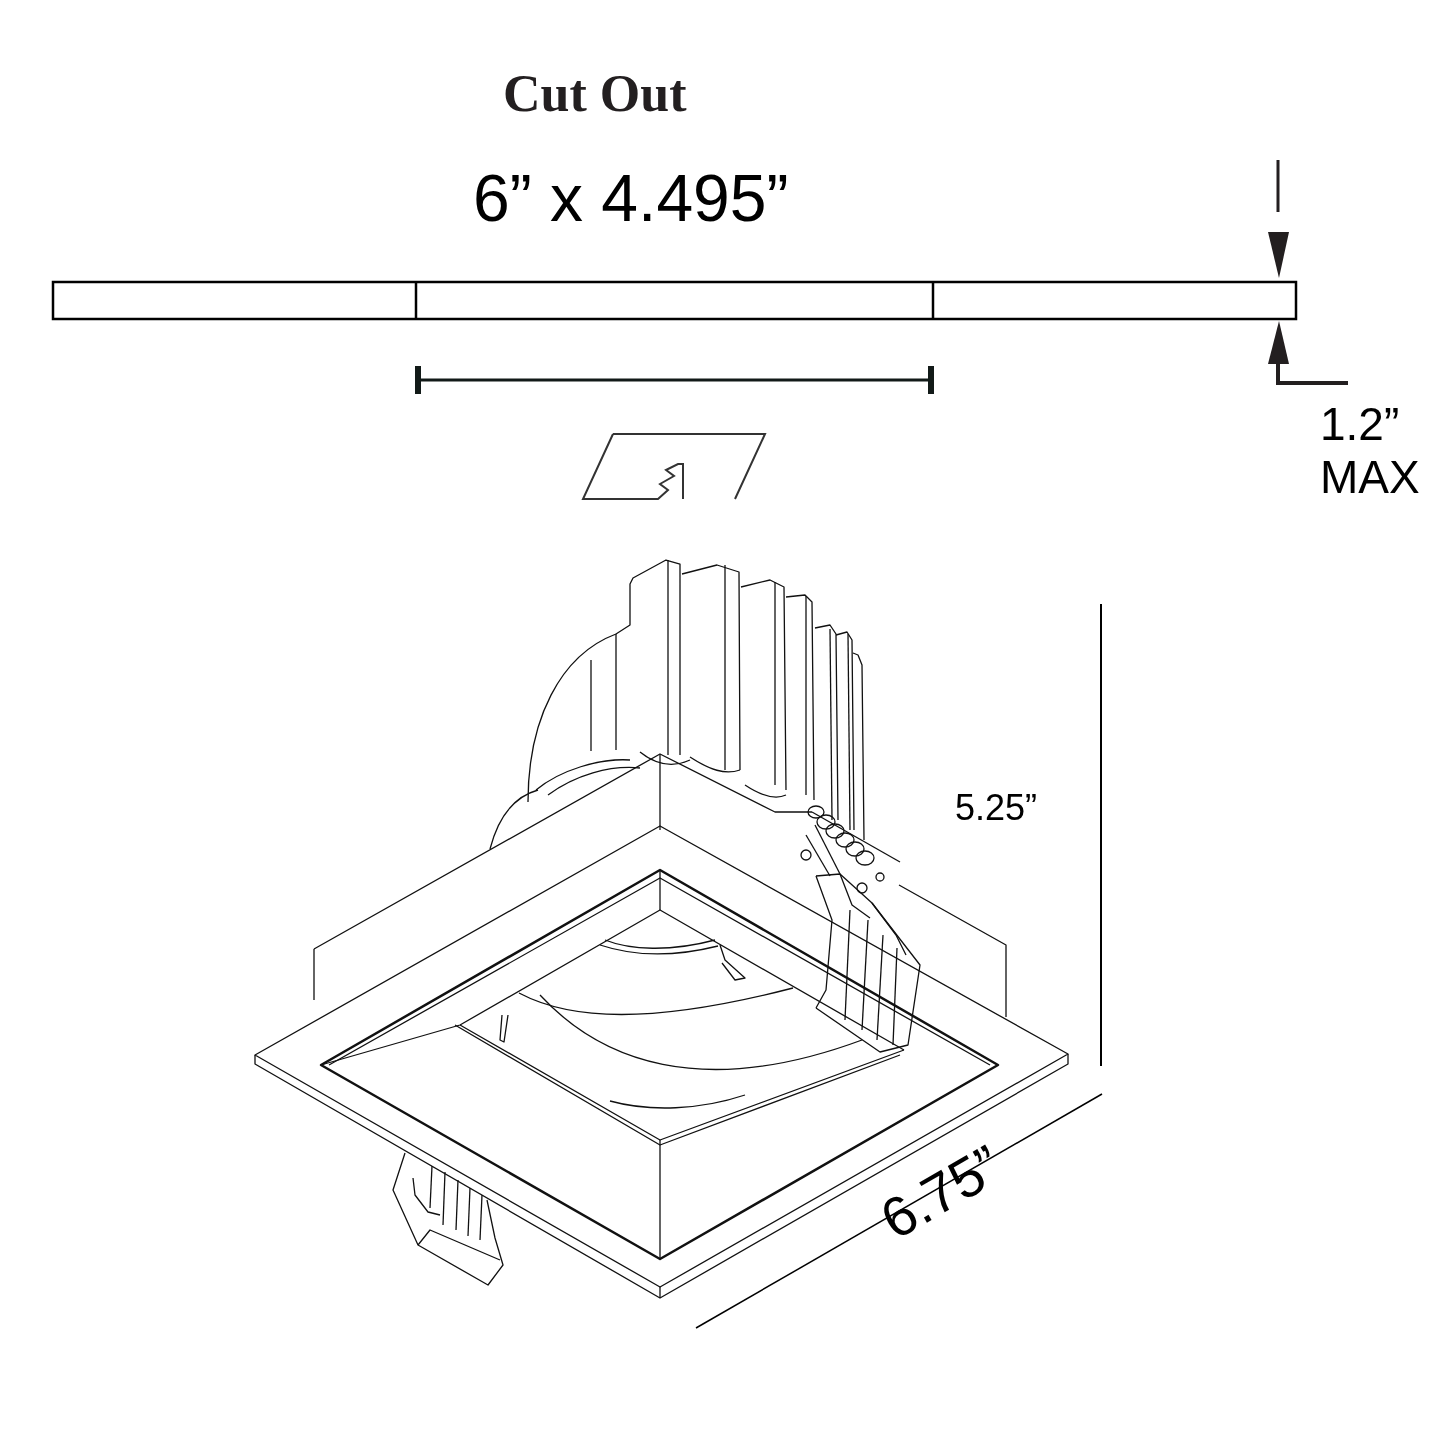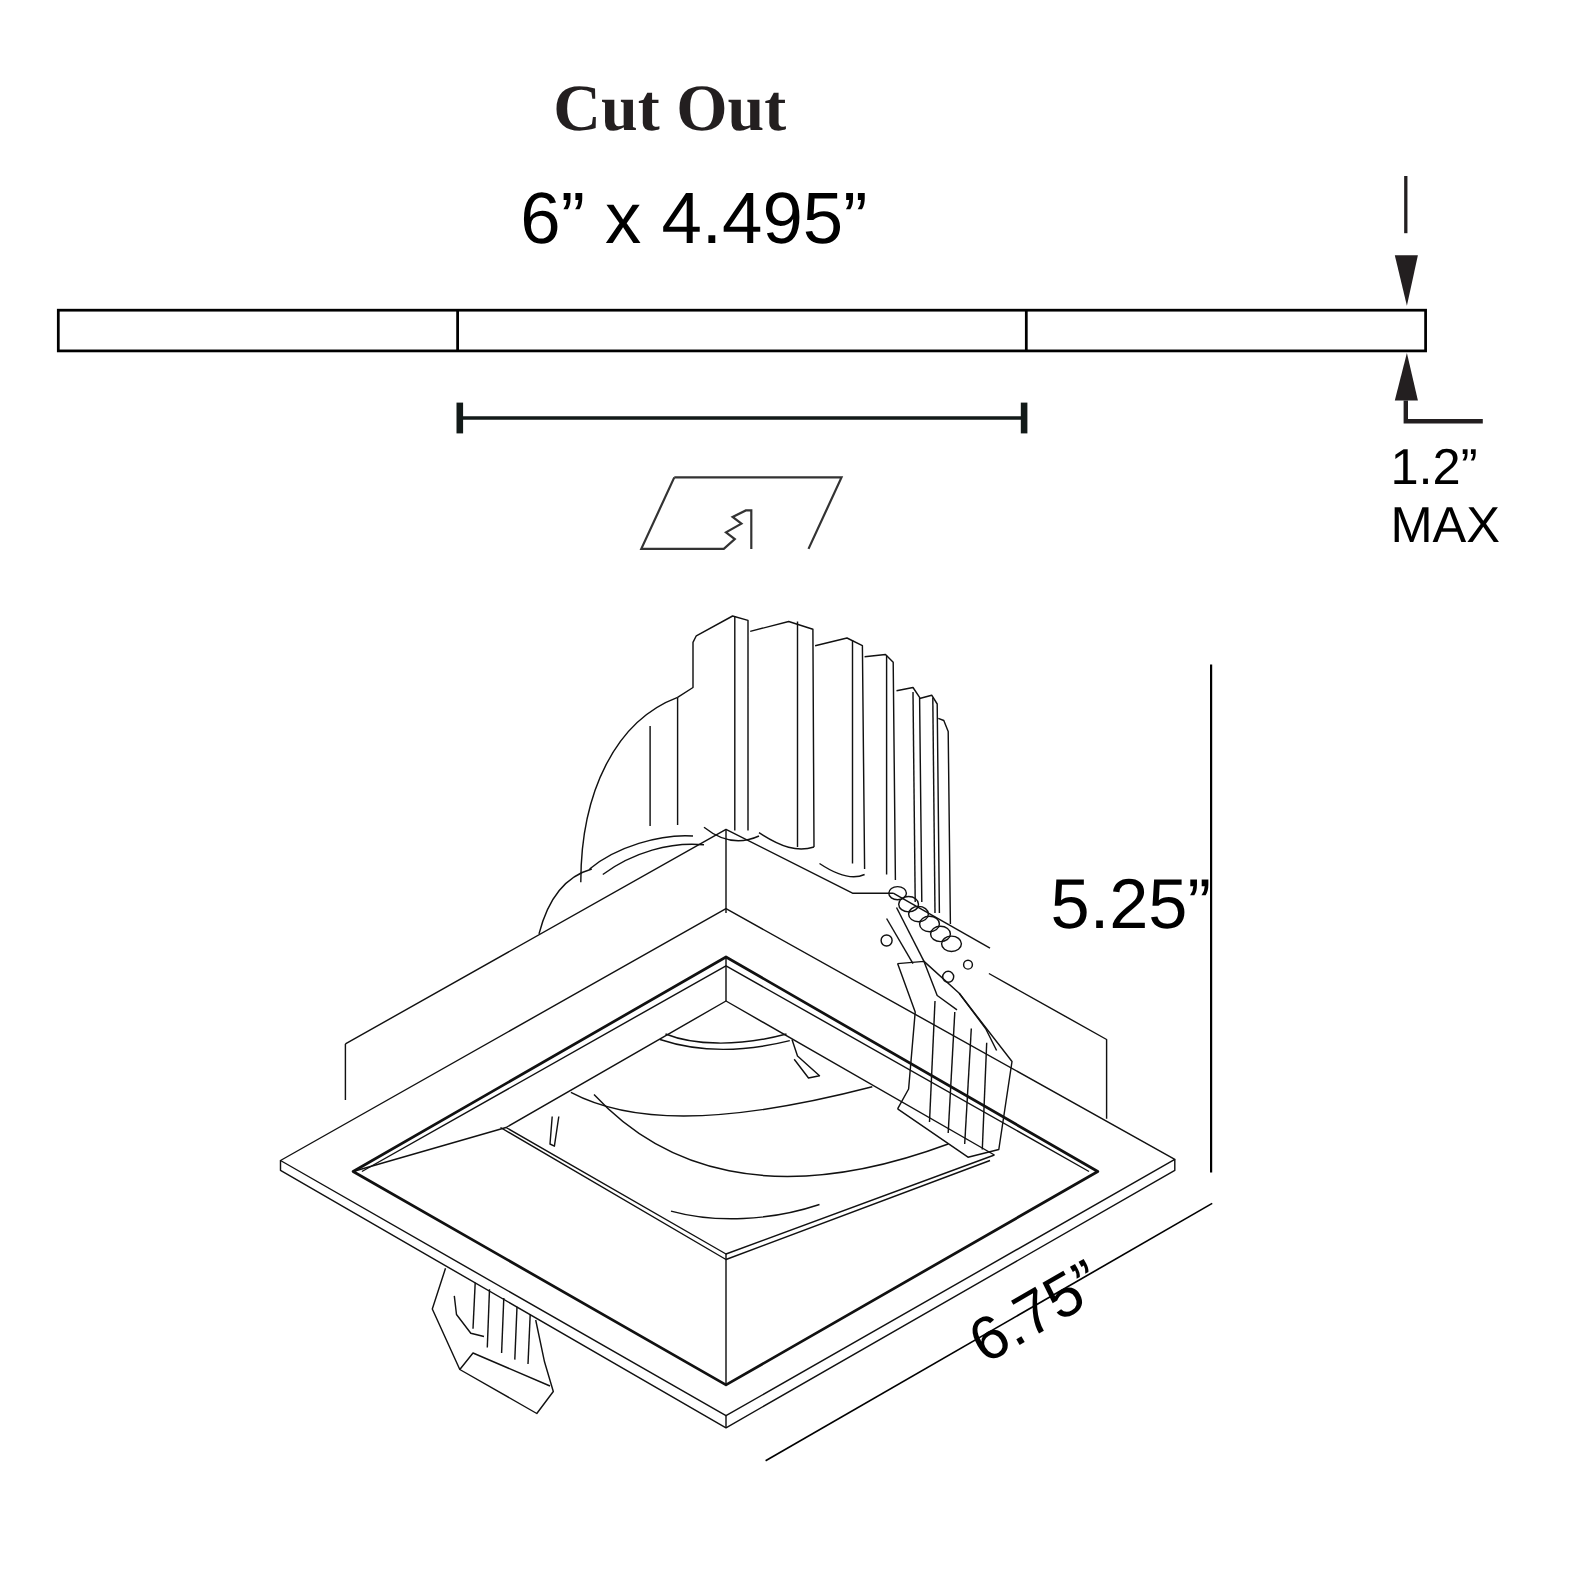--- a/index.html
+++ b/index.html
@@ -1,37 +1,37 @@
 <!DOCTYPE html>
 <html><head>
   <meta charset="utf-8">
   <style>
     html, body { margin: 0; padding: 0; background: #ffffff; }
     body { width: 1438px; height: 1438px; position: relative; overflow: hidden; }
     .title {
       position: absolute; left: 503px; top: 68px;
       font-family: "Liberation Serif", "DejaVu Serif", serif;
-      font-weight: bold; font-size: 60px; color: #231f20;
+      font-weight: bold; font-size: 52px; color: #231f20;
       letter-spacing: 0px; line-height: 1;
     }
     .cutout-dim {
       position: absolute; left: 473px; top: 165px;
       font-family: "Liberation Sans", "DejaVu Sans", sans-serif;
       font-size: 66px; color: #000; line-height: 1;
     }
     .max-dim {
-      position: absolute; left: 1264px; top: 398px;
+      position: absolute; left: 1320px; top: 398px;
       font-family: "Liberation Sans", "DejaVu Sans", sans-serif;
       font-size: 46px; color: #000; line-height: 1.15;
     }
     .max-dim span { display: block; }
     .height-dim {
       position: absolute; left: 955px; top: 790px;
       font-family: "Liberation Sans", "DejaVu Sans", sans-serif;
-      font-size: 64px; color: #000; line-height: 1;
+      font-size: 36px; color: #000; line-height: 1;
     }
     .width-dim {
       position: absolute; left: 872px; top: 1200px;
       font-family: "Liberation Sans", "DejaVu Sans", sans-serif;
       font-size: 56px; color: #000; line-height: 1;
       transform: rotate(-30deg); transform-origin: left top;
     }
     svg.drawing { position: absolute; left: 0; top: 0; }
   </style>
 </head>

